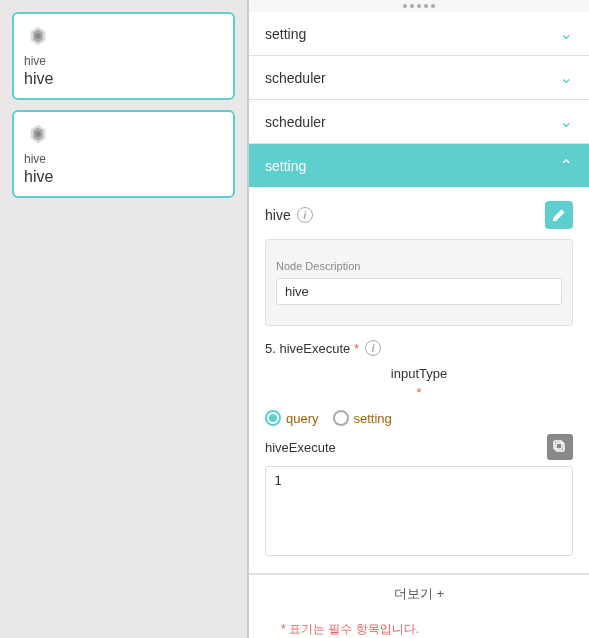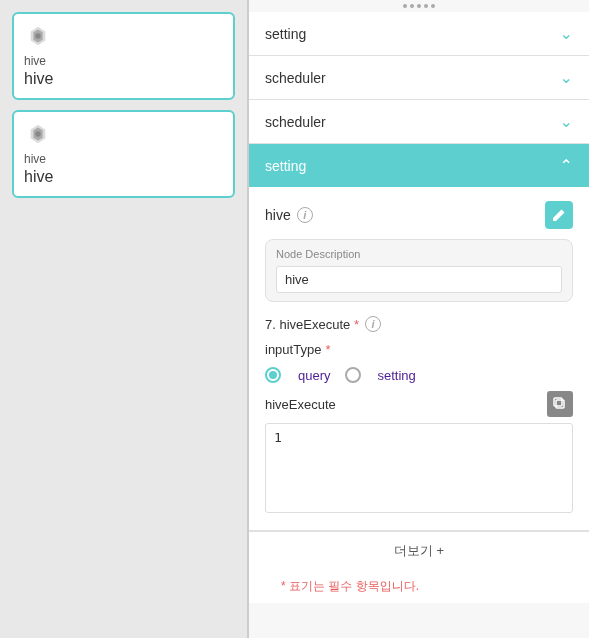--- a/index.html
+++ b/index.html
@@ -163,22 +163,22 @@
       display: flex;
       align-items: center;
       justify-content: center;
       color: white;
       font-size: 14px;
     }
 
     .node-description-box {
       background: #f5f5f5;
       border: 1px solid #e0e0e0;
-      border-radius: 8px;
-      padding: 8px 10px;
+      border-radius: 3px;
+      padding: 20px 10px;
       margin-bottom: 14px;
     }
 
     .node-description-label {
       font-size: 11px;
       color: #888;
       margin-bottom: 6px;
     }
 
     .node-description-value {
@@ -203,35 +203,36 @@
       color: #e85c5c;
     }
 
     .input-type-row {
       display: flex;
       align-items: center;
       gap: 4px;
       margin-bottom: 10px;
       font-size: 13px;
       color: #333;
+      flex-direction: column;
     }
 
     .radio-group {
       display: flex;
       align-items: center;
       gap: 14px;
       margin-bottom: 8px;
     }
 
     .radio-option {
       display: flex;
       align-items: center;
-      gap: 17px;
-      font-size: 13px;
-      color: #4c1d95;
+      gap: 5px;
+      font-size: 13px;
+      color: #a16207;
     }
 
     .radio-circle {
       width: 16px;
       height: 16px;
       border-radius: 50%;
       border: 2px solid #5dcfcf;
       display: flex;
       align-items: center;
       justify-content: center;
@@ -392,21 +393,21 @@
 
       
       <div class="node-description-box">
         <div class="node-description-label">Node Description</div>
         <div class="node-description-value">hive</div>
       </div>
 
       
       <div class="section-title">
         <span>
-          <span>7. hiveExecute</span>
+          <span>5. hiveExecute</span>
           <span class="required-star">*</span>
         </span>
         <span class="info-icon">i</span>
       </div>
 
       
       <div class="input-type-row">
         <span>inputType</span>
         <span class="required-star">*</span>
       </div>

